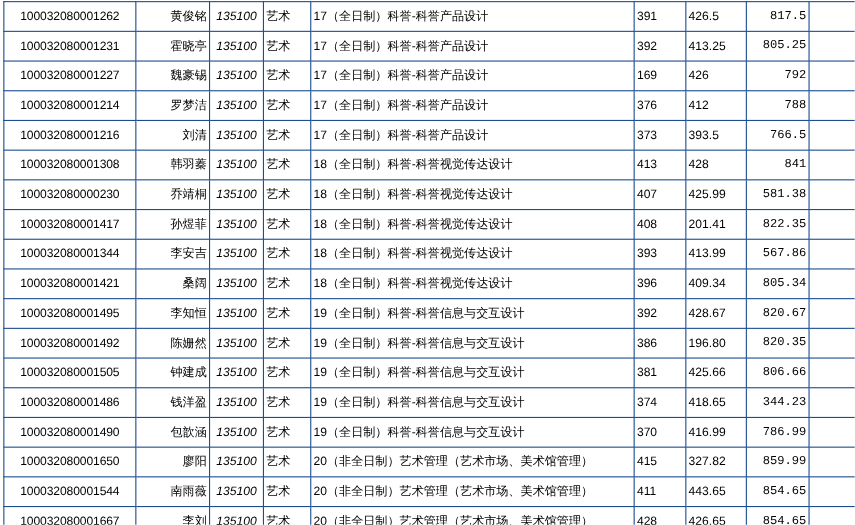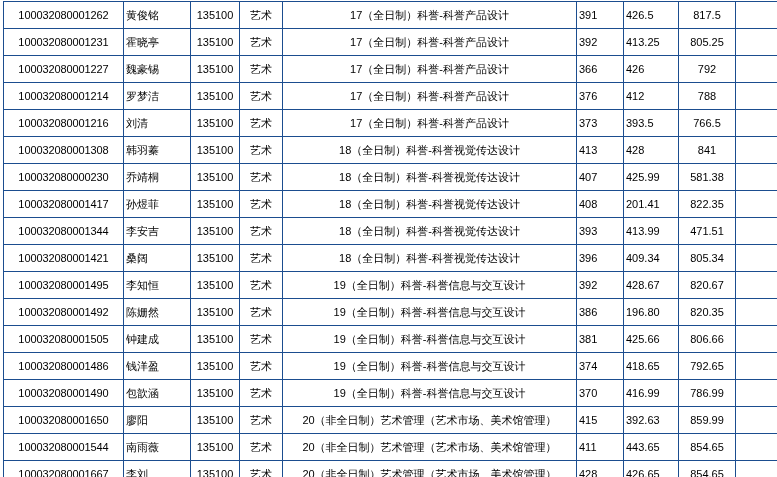--- a/index.html
+++ b/index.html
@@ -29,27 +29,27 @@
   }
   table.grid td {
     border: 1px solid #1b4d8f;
     height: 26px;
     padding: 0 2px;
     overflow: hidden;
     white-space: nowrap;
     line-height: 1.1;
   }
   td.c-id     { width: 115px; text-align: center; letter-spacing: -0.1px; }
-  td.c-name   { width: 62px;  text-align: left; }
-  td.c-code   { width: 44px;  text-align: center; }
-  td.c-cat    { width: 38px;  text-align: center; }
-  td.c-major  { width: 289px; text-align: center; }
+  td.c-name   { width: 62px;  text-align: right; }
+  td.c-code   { width: 44px;  text-align: center; font-style: italic; }
+  td.c-cat    { width: 38px;  }
+  td.c-major  { width: 289px; }
   td.c-s1     { width: 42px;  text-align: left; }
   td.c-s2     { width: 50px;  }
-  td.c-s3     { width: 52px;  text-align: center; }
+  td.c-s3     { width: 52px;  text-align: right; font-family: Liberation Mono, monospace; }
   td.c-tail   { width: 76px;  text-align: center; }
 </style>
 </head>
 <body>
 
 <div class="sheet">
   <table class="grid">
     <tbody>
       <tr>
         <td class="c-id">100032080001262</td>
@@ -72,21 +72,21 @@
         <td class="c-s2">413.25</td>
         <td class="c-s3">805.25</td>
         <td class="c-tail"></td>
       </tr>
       <tr>
         <td class="c-id">100032080001227</td>
         <td class="c-name">魏豪锡</td>
         <td class="c-code">135100</td>
         <td class="c-cat">艺术</td>
         <td class="c-major">17（全日制）科誉-科誉产品设计</td>
-        <td class="c-s1">366</td>
+        <td class="c-s1">169</td>
         <td class="c-s2">426</td>
         <td class="c-s3">792</td>
         <td class="c-tail"></td>
       </tr>
       <tr>
         <td class="c-id">100032080001214</td>
         <td class="c-name">罗梦洁</td>
         <td class="c-code">135100</td>
         <td class="c-cat">艺术</td>
         <td class="c-major">17（全日制）科誉-科誉产品设计</td>
@@ -140,21 +140,21 @@
         <td class="c-tail"></td>
       </tr>
       <tr>
         <td class="c-id">100032080001344</td>
         <td class="c-name">李安吉</td>
         <td class="c-code">135100</td>
         <td class="c-cat">艺术</td>
         <td class="c-major">18（全日制）科誉-科誉视觉传达设计</td>
         <td class="c-s1">393</td>
         <td class="c-s2">413.99</td>
-        <td class="c-s3">471.51</td>
+        <td class="c-s3">567.86</td>
         <td class="c-tail"></td>
       </tr>
       <tr>
         <td class="c-id">100032080001421</td>
         <td class="c-name">桑阔</td>
         <td class="c-code">135100</td>
         <td class="c-cat">艺术</td>
         <td class="c-major">18（全日制）科誉-科誉视觉传达设计</td>
         <td class="c-s1">396</td>
         <td class="c-s2">409.34</td>
@@ -195,42 +195,42 @@
         <td class="c-tail"></td>
       </tr>
       <tr>
         <td class="c-id">100032080001486</td>
         <td class="c-name">钱洋盈</td>
         <td class="c-code">135100</td>
         <td class="c-cat">艺术</td>
         <td class="c-major">19（全日制）科誉-科誉信息与交互设计</td>
         <td class="c-s1">374</td>
         <td class="c-s2">418.65</td>
-        <td class="c-s3">792.65</td>
+        <td class="c-s3">344.23</td>
         <td class="c-tail"></td>
       </tr>
       <tr>
         <td class="c-id">100032080001490</td>
         <td class="c-name">包歆涵</td>
         <td class="c-code">135100</td>
         <td class="c-cat">艺术</td>
         <td class="c-major">19（全日制）科誉-科誉信息与交互设计</td>
         <td class="c-s1">370</td>
         <td class="c-s2">416.99</td>
         <td class="c-s3">786.99</td>
         <td class="c-tail"></td>
       </tr>
       <tr>
         <td class="c-id">100032080001650</td>
         <td class="c-name">廖阳</td>
         <td class="c-code">135100</td>
         <td class="c-cat">艺术</td>
         <td class="c-major">20（非全日制）艺术管理（艺术市场、美术馆管理）</td>
         <td class="c-s1">415</td>
-        <td class="c-s2">392.63</td>
+        <td class="c-s2">327.82</td>
         <td class="c-s3">859.99</td>
         <td class="c-tail"></td>
       </tr>
       <tr>
         <td class="c-id">100032080001544</td>
         <td class="c-name">南雨薇</td>
         <td class="c-code">135100</td>
         <td class="c-cat">艺术</td>
         <td class="c-major">20（非全日制）艺术管理（艺术市场、美术馆管理）</td>
         <td class="c-s1">411</td>

